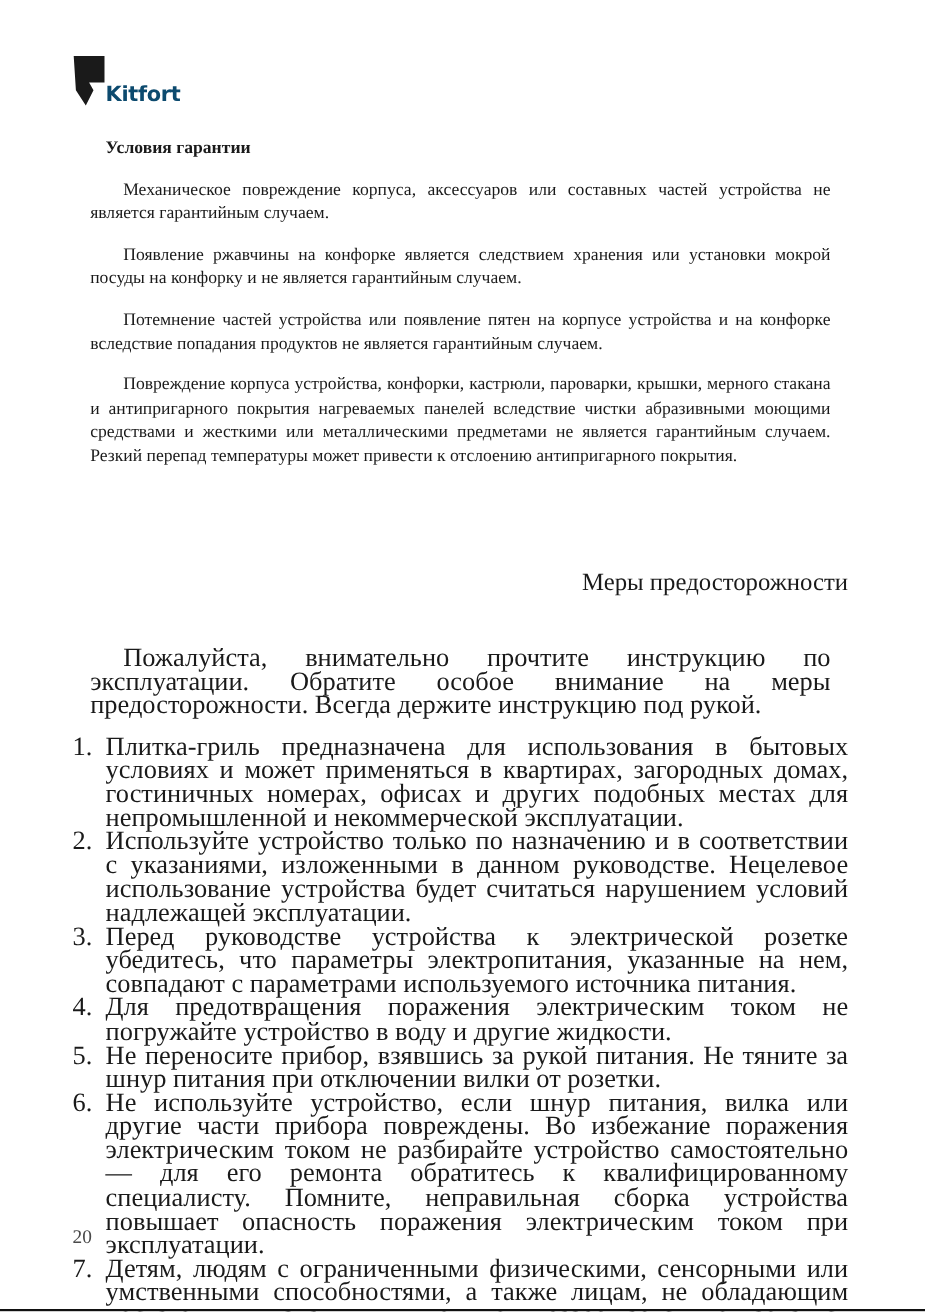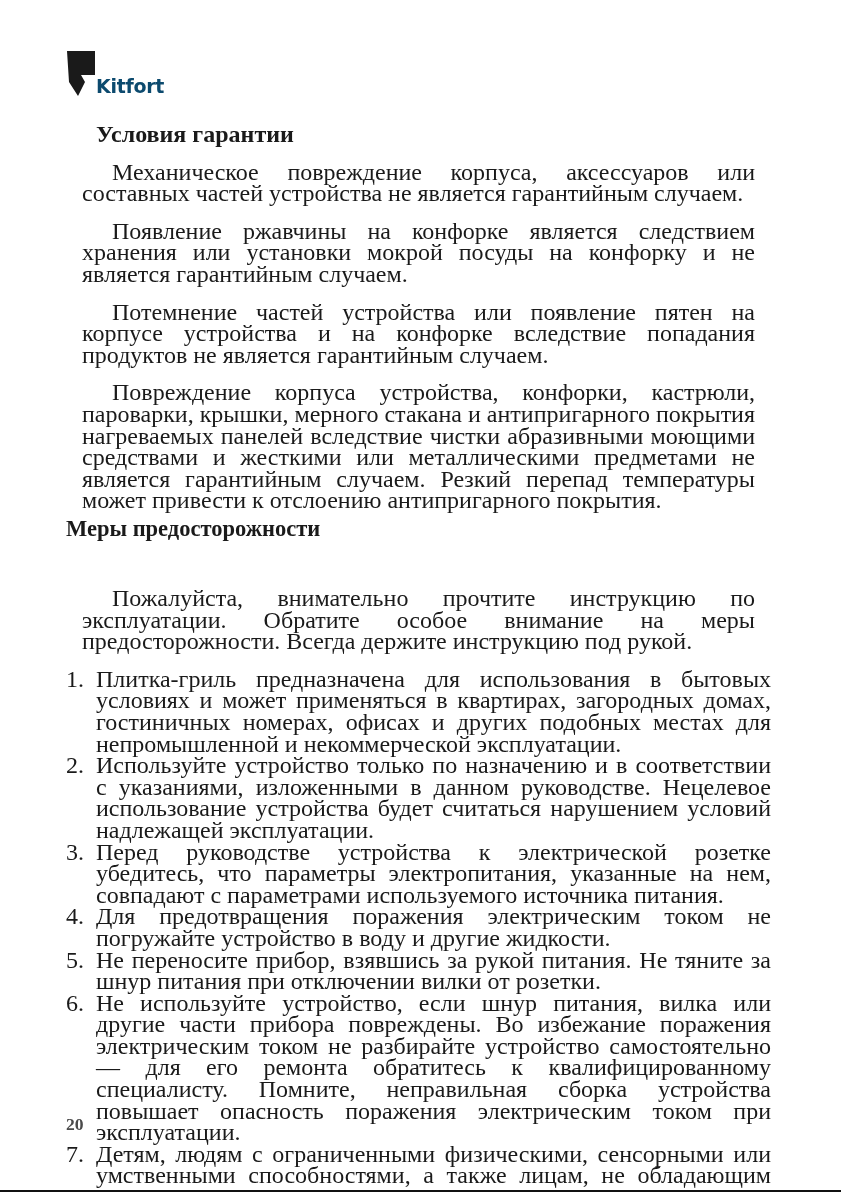--- a/index.html
+++ b/index.html
@@ -36,41 +36,41 @@
       font-size: 19px;
       letter-spacing: -0.3px;
       color: #0c4a6e;
       line-height: 1;
     }
     .content {
       position: absolute;
       left: 66px;
       top: 124px;
       width: 705px;
-      font-size: 24px;
+      font-size: 16px;
       line-height: 21.6px;
     }
     .section-title {
       font-weight: bold;
       margin: 0;
       padding-left: 30px;
     }
     .para {
       margin: 16px;
       text-indent: 30px;
       text-align: justify;
       hyphens: manual;
     }
     .main-heading {
       position: absolute;
       left: 66px;
       top: 515px;
       width: 705px;
-      text-align: left;
-      font-weight: bold;
+      text-align: right;
+      font-weight: normal;
       font-size: 22.5px;
       line-height: 28px;
       margin: 0;
     }
     .content2 {
       position: absolute;
       left: 66px;
       top: 572px;
       width: 705px;
       font-size: 24px;
@@ -91,21 +91,20 @@
       left: 0;
       top: 0;
     }
     .page-number {
       position: absolute;
       left: 66px;
       top: 1114px;
       font-size: 17.6px;
       line-height: 21.6px;
       color: #4a4a4a;
-      font-weight: bold;
     }
     .bottom-rule {
       position: absolute;
       left: 0;
       top: 1190px;
       width: 841px;
       height: 2px;
       background: #111;
     }
   </style>

